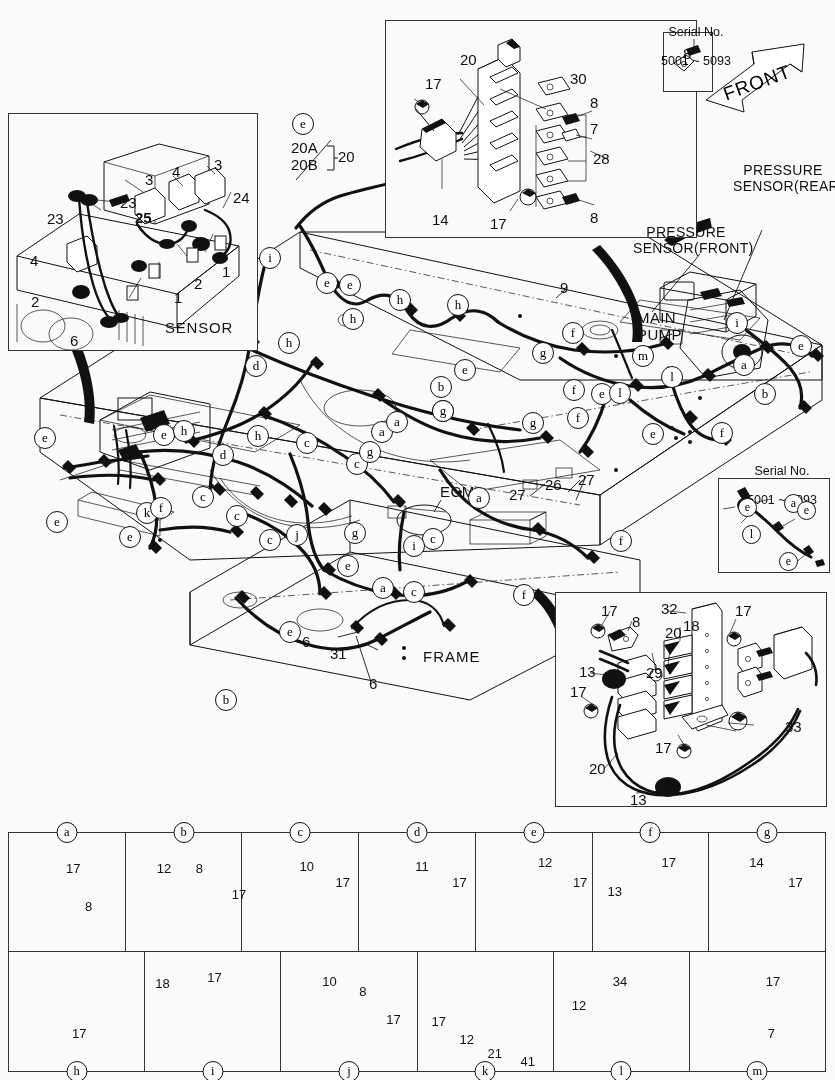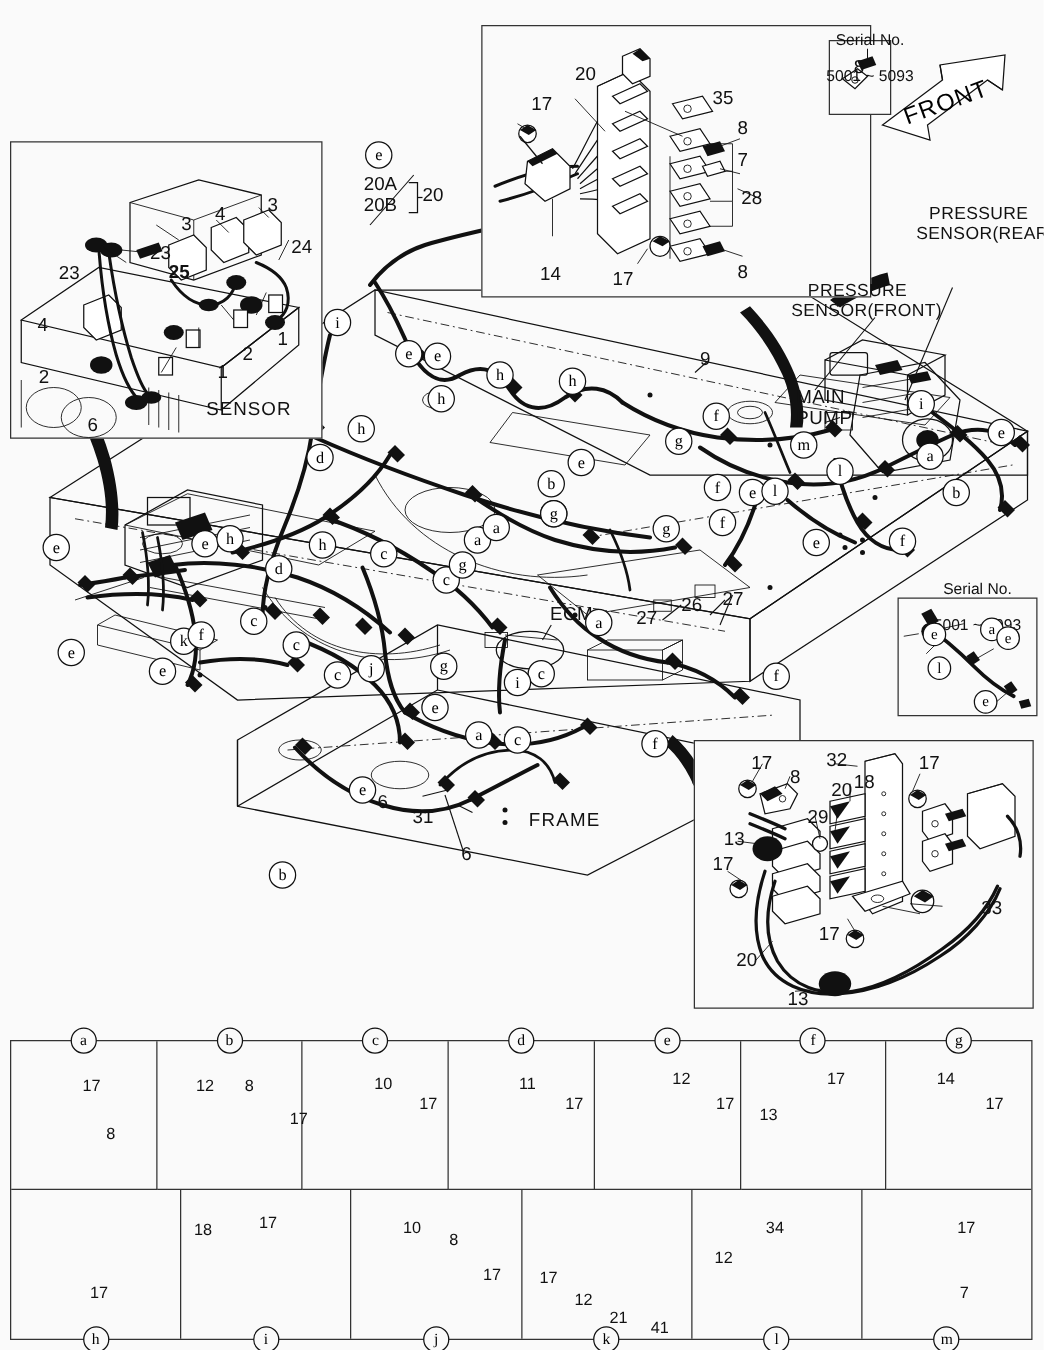--- a/index.html
+++ b/index.html
@@ -806,21 +806,21 @@
   <div class="lbl num" style="left:560px;top:280px;">9</div>
   <div class="lbl num" style="left:545px;top:477px;">26</div>
   <div class="lbl num" style="left:578px;top:472px;">27</div>
   <div class="lbl num" style="left:509px;top:487px;">27</div>
   <div class="lbl num" style="left:302px;top:634px;">6</div>
   <div class="lbl num" style="left:330px;top:646px;">31</div>
   <div class="lbl num" style="left:369px;top:676px;">6</div>
 
   <div class="lbl num" style="left:460px;top:52px;">20</div>
   <div class="lbl num" style="left:425px;top:76px;">17</div>
-  <div class="lbl num" style="left:570px;top:71px;">35</div>
+  <div class="lbl num" style="left:570px;top:71px;">30</div>
   <div class="lbl num" style="left:590px;top:95px;">8</div>
   <div class="lbl num" style="left:590px;top:121px;">7</div>
   <div class="lbl num" style="left:593px;top:151px;">28</div>
   <div class="lbl num" style="left:590px;top:210px;">8</div>
   <div class="lbl num" style="left:490px;top:216px;">17</div>
   <div class="lbl num" style="left:432px;top:212px;">14</div>
 
   <div class="lbl num" style="left:145px;top:172px;">3</div>
   <div class="lbl num" style="left:172px;top:164px;">4</div>
   <div class="lbl num" style="left:214px;top:157px;">3</div>
@@ -833,21 +833,21 @@
   <div class="lbl num" style="left:194px;top:276px;">2</div>
   <div class="lbl num" style="left:174px;top:290px;">1</div>
   <div class="lbl num" style="left:222px;top:264px;">1</div>
   <div class="lbl num" style="left:70px;top:333px;">6</div>
   <div class="lbl cap-big" style="left:165px;top:320px;letter-spacing:.8px;">SENSOR</div>
 
   <div class="lbl num" style="left:601px;top:603px;">17</div>
   <div class="lbl num" style="left:661px;top:601px;">32</div>
   <div class="lbl num" style="left:735px;top:603px;">17</div>
   <div class="lbl num" style="left:632px;top:614px;">8</div>
-  <div class="lbl num" style="left:646px;top:646px;">29</div>
+  <div class="lbl num" style="left:646px;top:665px;">29</div>
   <div class="lbl num" style="left:665px;top:625px;">20</div>
   <div class="lbl num" style="left:683px;top:618px;">18</div>
   <div class="lbl num" style="left:579px;top:664px;">13</div>
   <div class="lbl num" style="left:570px;top:684px;">17</div>
   <div class="lbl num" style="left:785px;top:719px;">33</div>
   <div class="lbl num" style="left:655px;top:740px;">17</div>
   <div class="lbl num" style="left:589px;top:761px;">20</div>
   <div class="lbl num" style="left:630px;top:792px;">13</div>
 
   <div id="callout-host">

